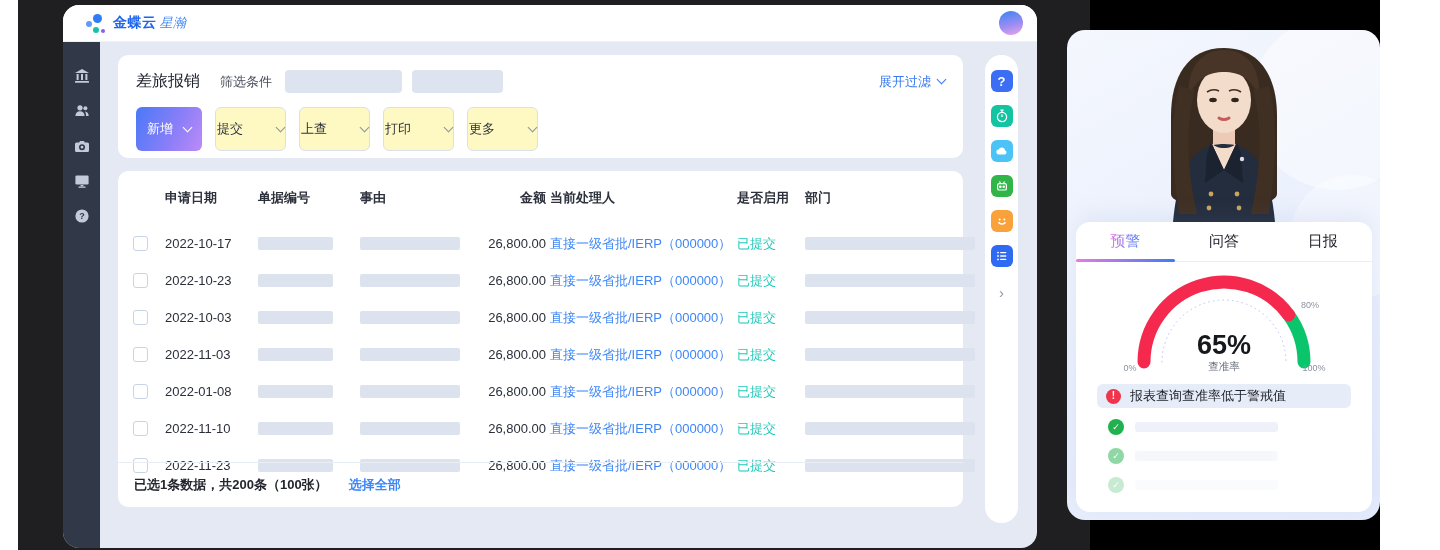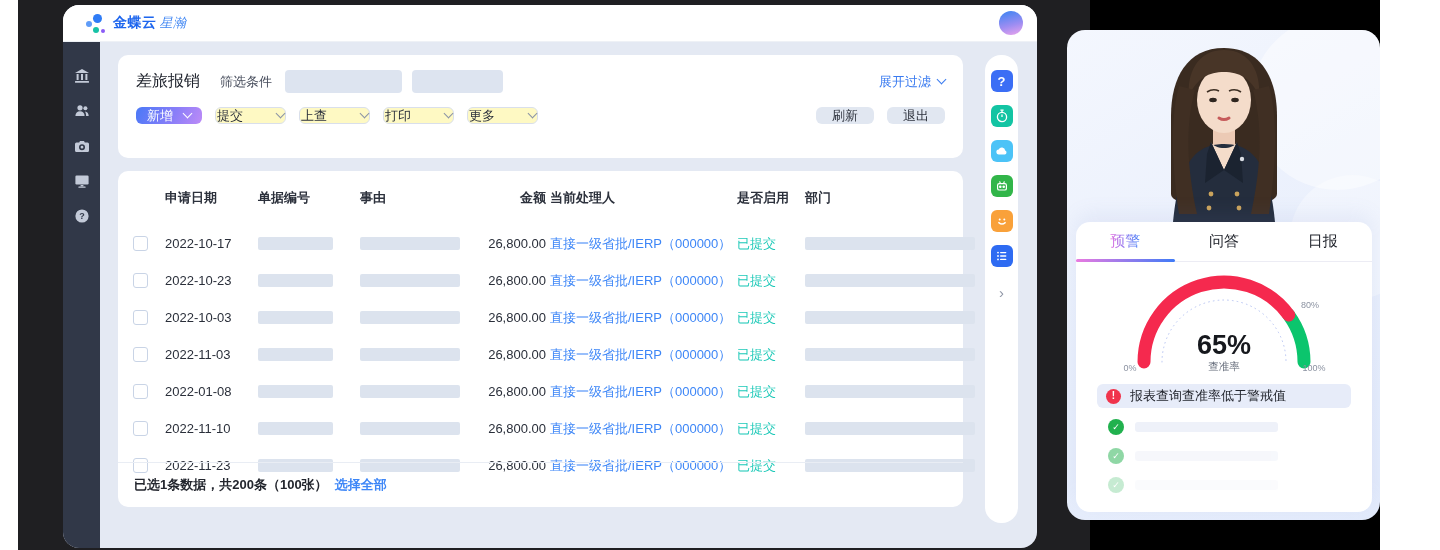--- a/index.html
+++ b/index.html
@@ -30,21 +30,21 @@
   .hcard{position:absolute;left:55px;top:50px;width:845px;height:103px;background:#fff;border-radius:10px;padding:15px 18px}
   .hrow1{display:flex;align-items:center}
   .page-title{font-size:16px;font-weight:400;color:#20242e}
   .flabel{font-size:13px;color:#474d5c;margin-left:20px}
   .chip{height:23px;border-radius:4px;background:#dde4f0;cursor:pointer}
   .chip1{width:117px;margin-left:13px}
   .chip2{width:91px;margin-left:10px}
   .expand{margin-left:auto;color:#3a7bf0;font-size:13px;display:flex;align-items:center;cursor:pointer}
   .chev{width:7px;height:7px;border-right:1.6px solid currentColor;border-bottom:1.6px solid currentColor;transform:rotate(45deg);display:inline-block;margin-left:7px;margin-top:-4px}
   .hrow2{display:flex;align-items:center;margin-top:14px}
-  .btn{height:17px;border-radius:6px;font-size:13px;display:flex;align-items:center;justify-content:center;cursor:pointer;color:#2c313c}
+  .btn{height:44px;border-radius:6px;font-size:13px;display:flex;align-items:center;justify-content:center;cursor:pointer;color:#2c313c}
   .btn-primary{background:linear-gradient(115deg,#4a79f7 0%,#8b7ef8 58%,#bd8bf7 100%);color:#fff;width:66px;justify-content:space-between;padding:0 11px}
   .btn-primary .chev{border-color:#fff;margin-left:0}
   .btn-outline{background:#fef9c3;border:1px solid #d9dfeb;margin-left:13px;width:71px;justify-content:space-between;padding:0 1px}
   .btn-outline .chev{border-color:#8a93a5;margin-left:0}
   .right-group{margin-left:auto;display:flex;gap:13px}
   .btn-gray{background:#e1e7f1;width:58px}
 
   
   .tcard{position:absolute;left:55px;top:166px;width:845px;height:336px;background:#fff;border-radius:10px}
   .tgrid{display:grid;grid-template-columns:32px 93px 102px 112px 78px 187px 68px 1fr;align-items:center;padding:0 15px}
@@ -52,21 +52,21 @@
   .trow{height:37px;font-size:13px;color:#2a2f3a;cursor:pointer}
   .amt{text-align:right;padding-right:4px}
   .cb{width:15px;height:15px;border:1px solid #c9d4e6;border-radius:3px;background:#fff;cursor:pointer}
   .bar{height:13px;border-radius:2px;background:#dce3ee}
   .bar-bill{width:75px}
   .bar-reason{width:100px}
   .bar-dept{width:170px}
   .handler{color:#3d86f7;white-space:nowrap;overflow:hidden}
   .status{color:#1ec9b8}
   .tfoot{position:absolute;left:0;right:0;bottom:0;height:45px;border-top:1px solid #e9edf4;display:flex;align-items:center;padding:0 16px;font-size:13px;font-weight:700;color:#23262e}
-  .select-all{color:#3d86f7;margin-left:7px;cursor:pointer}
+  .select-all{color:#3d86f7;margin-left:21px;cursor:pointer}
 
   
   .qbar{position:absolute;right:19px;top:50px;width:33px;height:468px;background:#fff;border-radius:16px;display:flex;flex-direction:column;align-items:center;padding-top:15px;gap:13px}
   .qicon{width:22px;height:22px;border-radius:6px;display:flex;align-items:center;justify-content:center;cursor:pointer;color:#fff;font-size:13px;font-weight:700}
   .q-help{background:#3b6ef5}
   .q-timer{background:#13c4a3}
   .q-cloud{background:#4cc3f7}
   .q-robot{background:#31b549}
   .q-smiley{background:#f9a13a}
   .q-tasks{background:#2e6bf2}
@@ -185,24 +185,20 @@
         <span>上查</span>
           <i class="chev"></i>
       </div>
       <div class="btn btn-outline">
         <span>打印</span>
           <i class="chev"></i>
       </div>
       <div class="btn btn-outline">
         <span>更多</span>
           <i class="chev"></i>
-      </div>
-      <div class="right-group">
-        <div class="btn btn-gray">刷新</div>
-        <div class="btn btn-gray">退出</div>
       </div>
     </div>
   </div>
 
   <div class="tcard">
     <div class="tgrid thead">
       <span></span>
       <span>申请日期</span>
       <span>单据编号</span>
       <span>事由</span>

